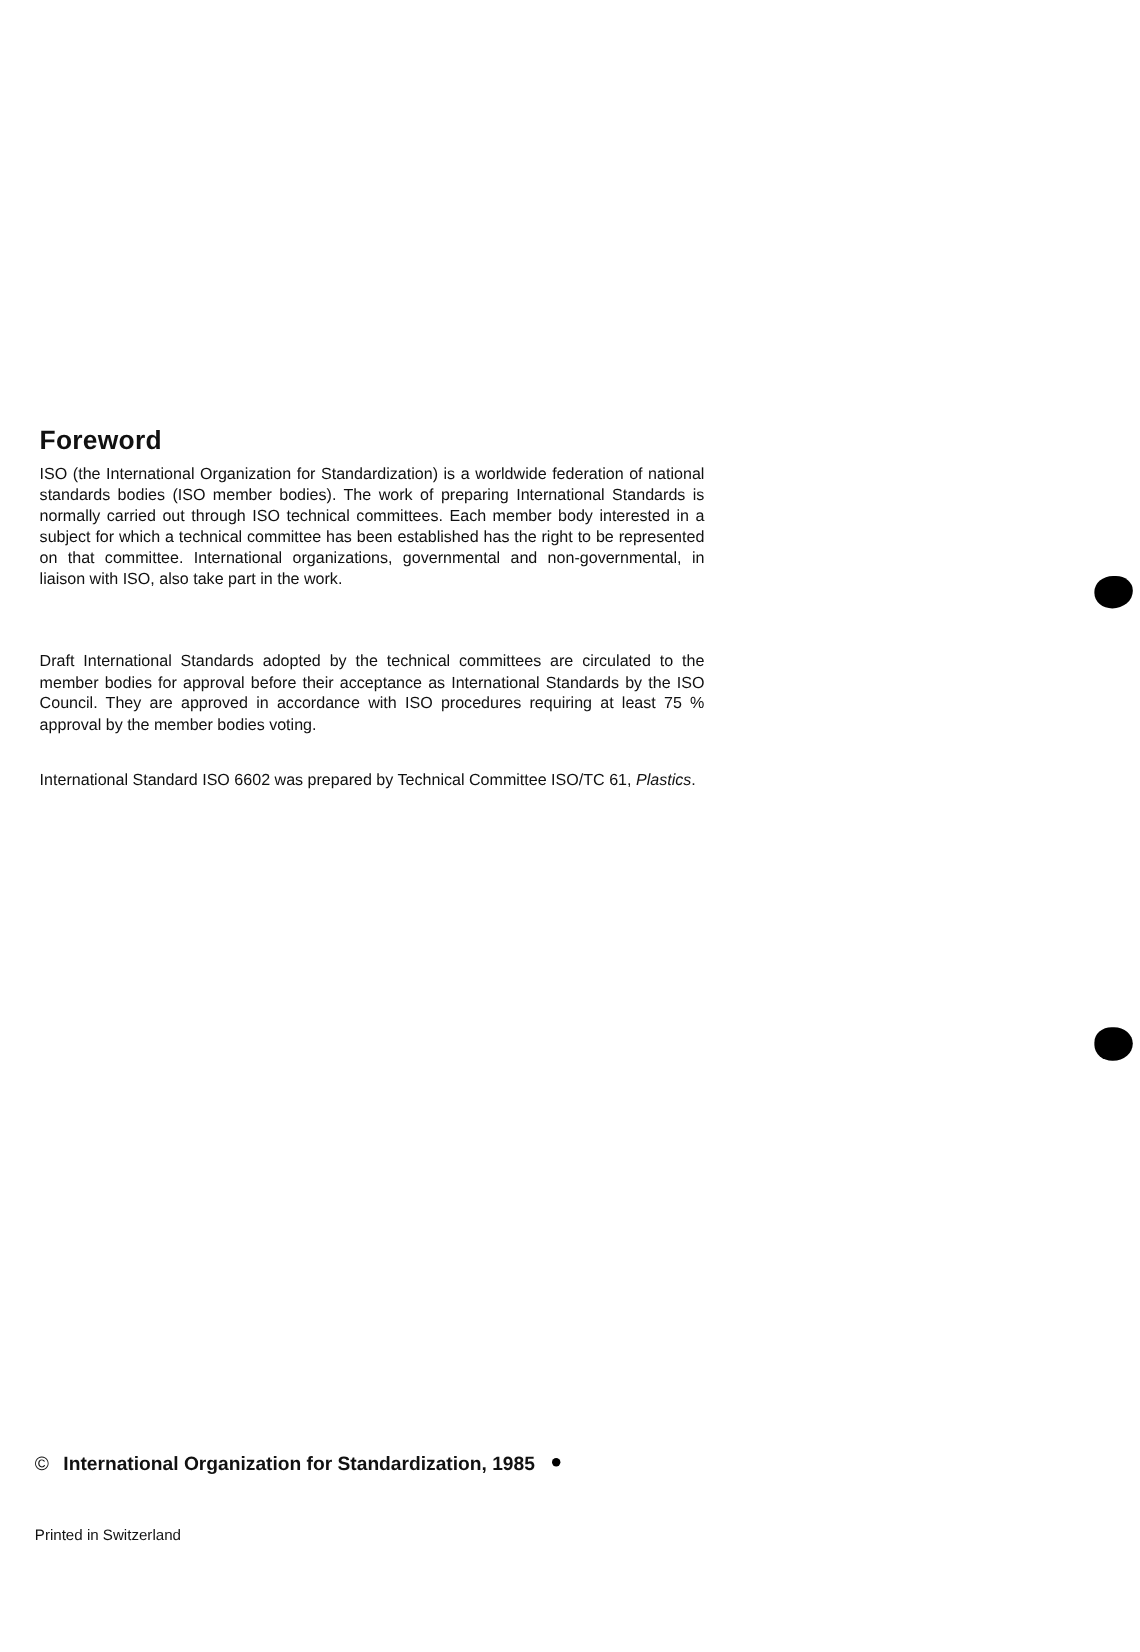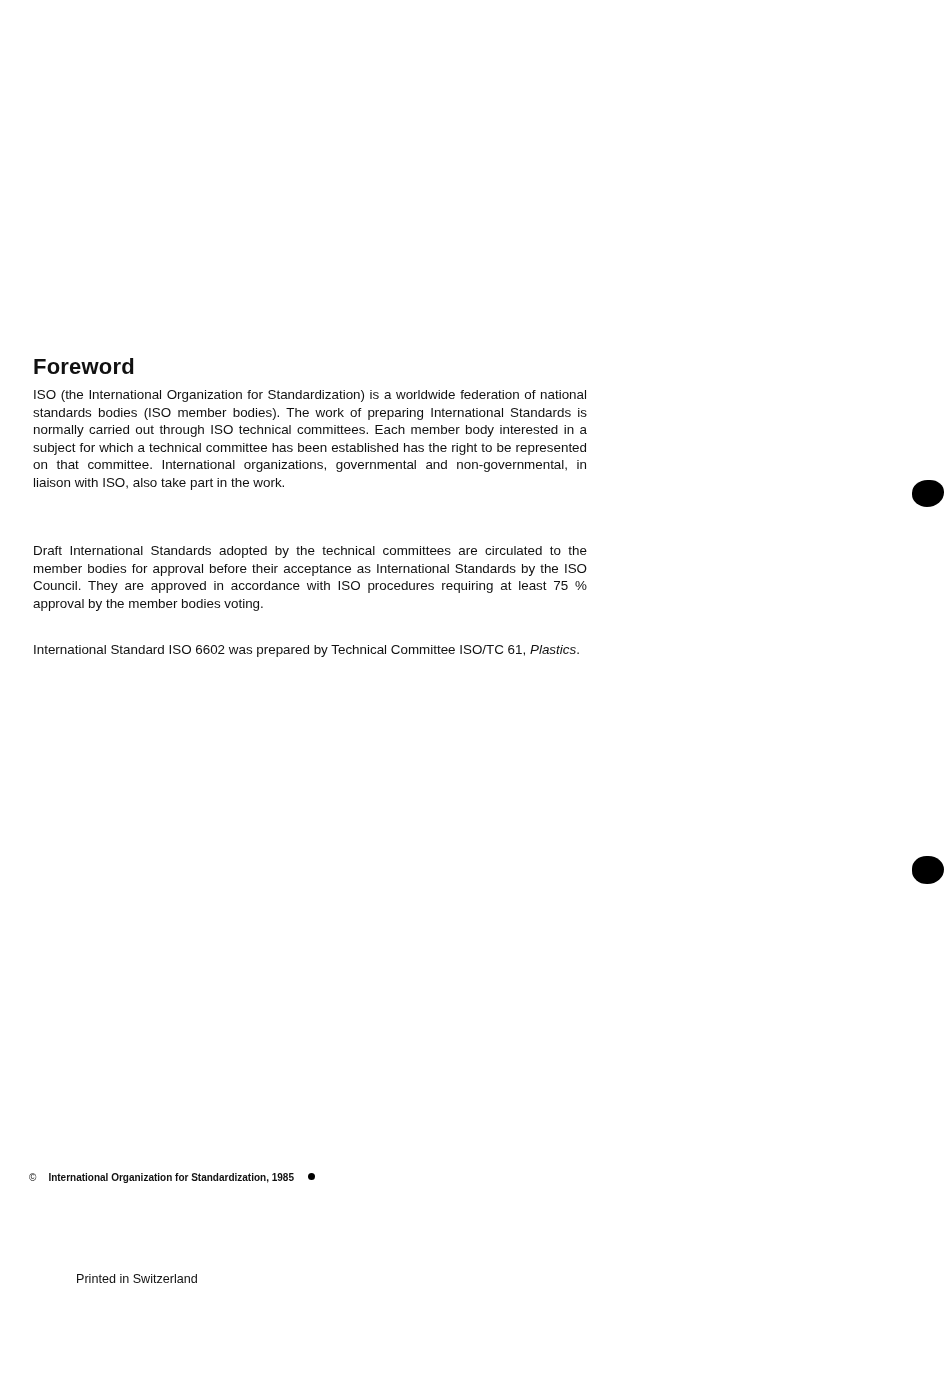--- a/index.html
+++ b/index.html
@@ -34,22 +34,22 @@
     margin: 0;
   }
   .para.last-line-left { text-align-last: left; }
   #p1 { top: 386px; }
   #p2 { top: 542px; }
   #p3 { top: 641px; }
   .italic { font-style: italic; }
   .footer-copy {
     position: absolute;
     left: 29px;
-    top: 1172px;
-    font-size: 10px;
+    top: 1212px;
+    font-size: 16px;
     font-weight: bold;
     white-space: nowrap;
   }
   .footer-copy .copy-sym {
     font-weight: normal;
     margin-right: 12px;
   }
   .footer-copy .dot {
     display: inline-block;
     width: 7px;
@@ -60,21 +60,20 @@
     vertical-align: middle;
     position: relative;
     top: -2px;
   }
   .footer-printed {
     position: absolute;
     left: 29px;
     top: 1272px;
     font-size: 12.6px;
     white-space: nowrap;
-    margin-left: 47px;
   }
   .punch-hole {
     position: absolute;
     background: #000;
     border-radius: 50% 45% 55% 48%;
   }
   #hole1 { left: 912px; top: 480px; width: 32px; height: 27px; }
   #hole2 { left: 912px; top: 856px; width: 32px; height: 28px; border-radius: 48% 52% 55% 50%; }
 </style>
 </head>

